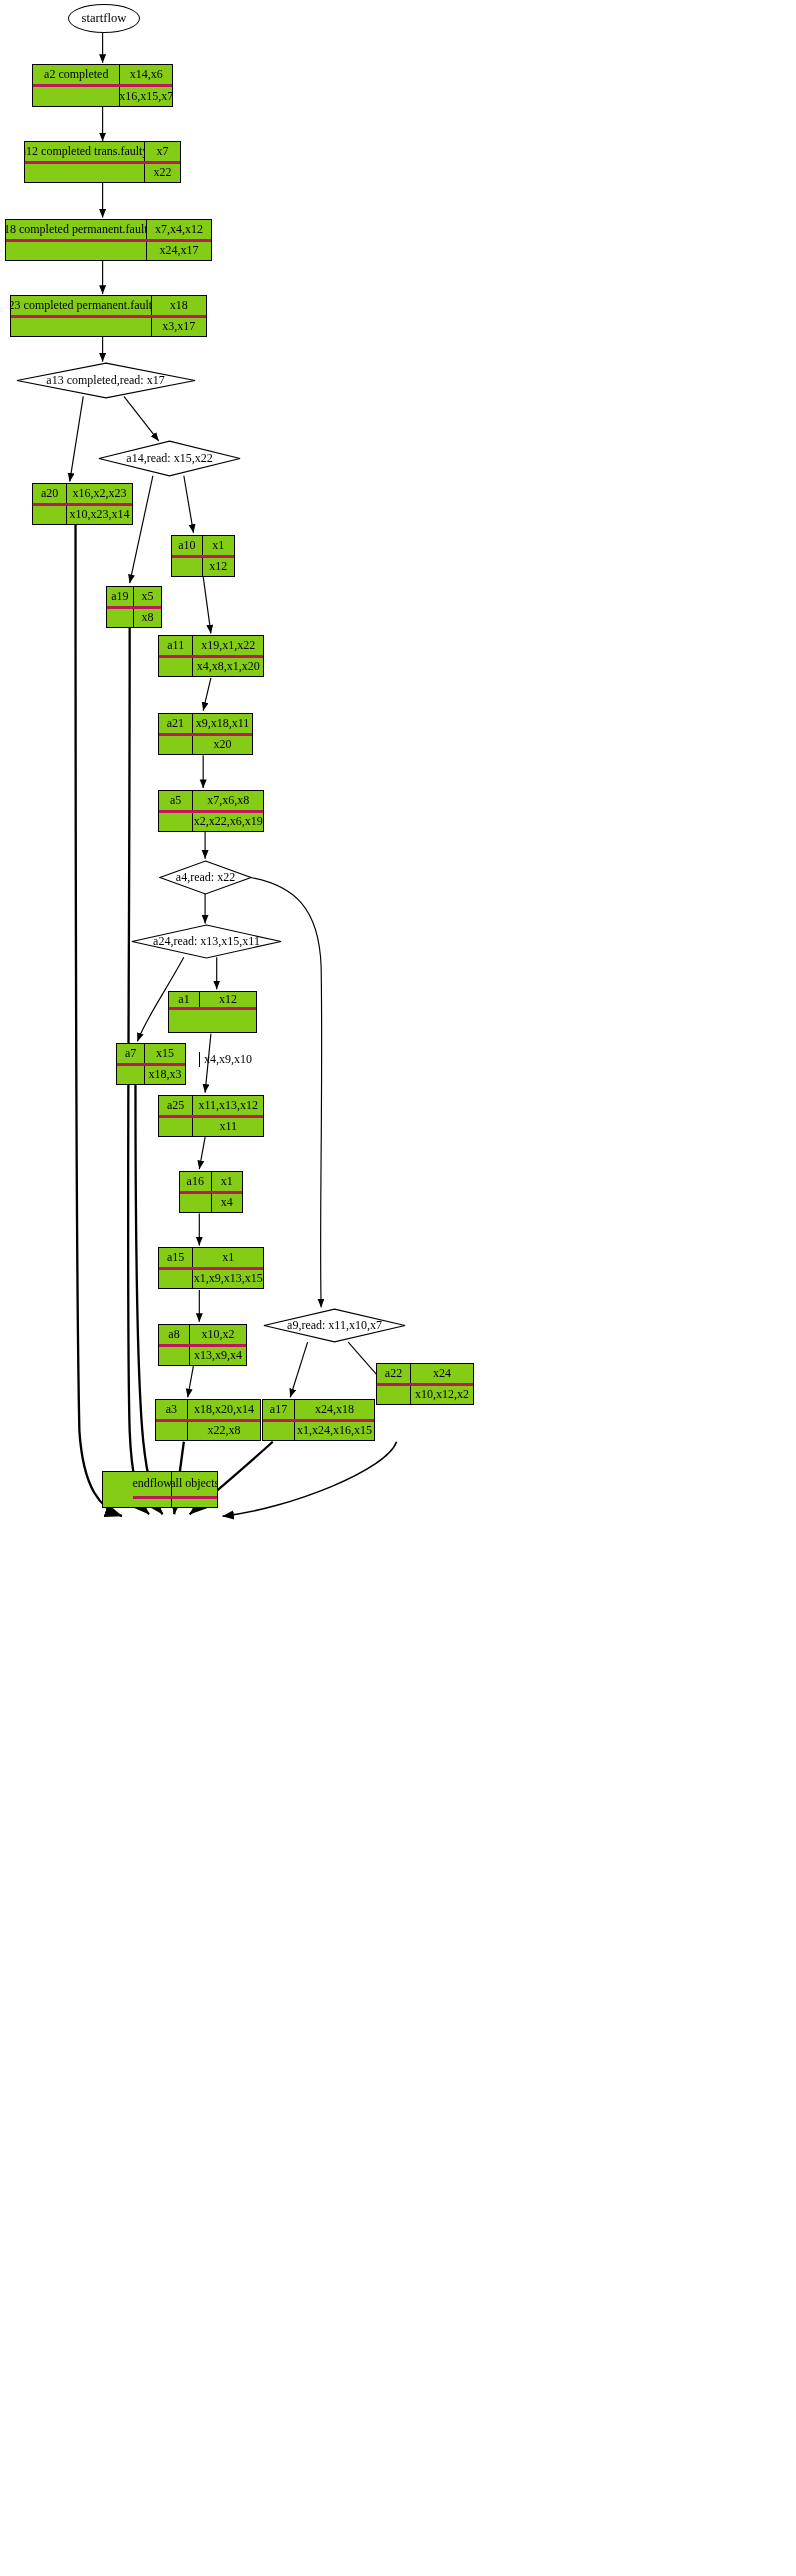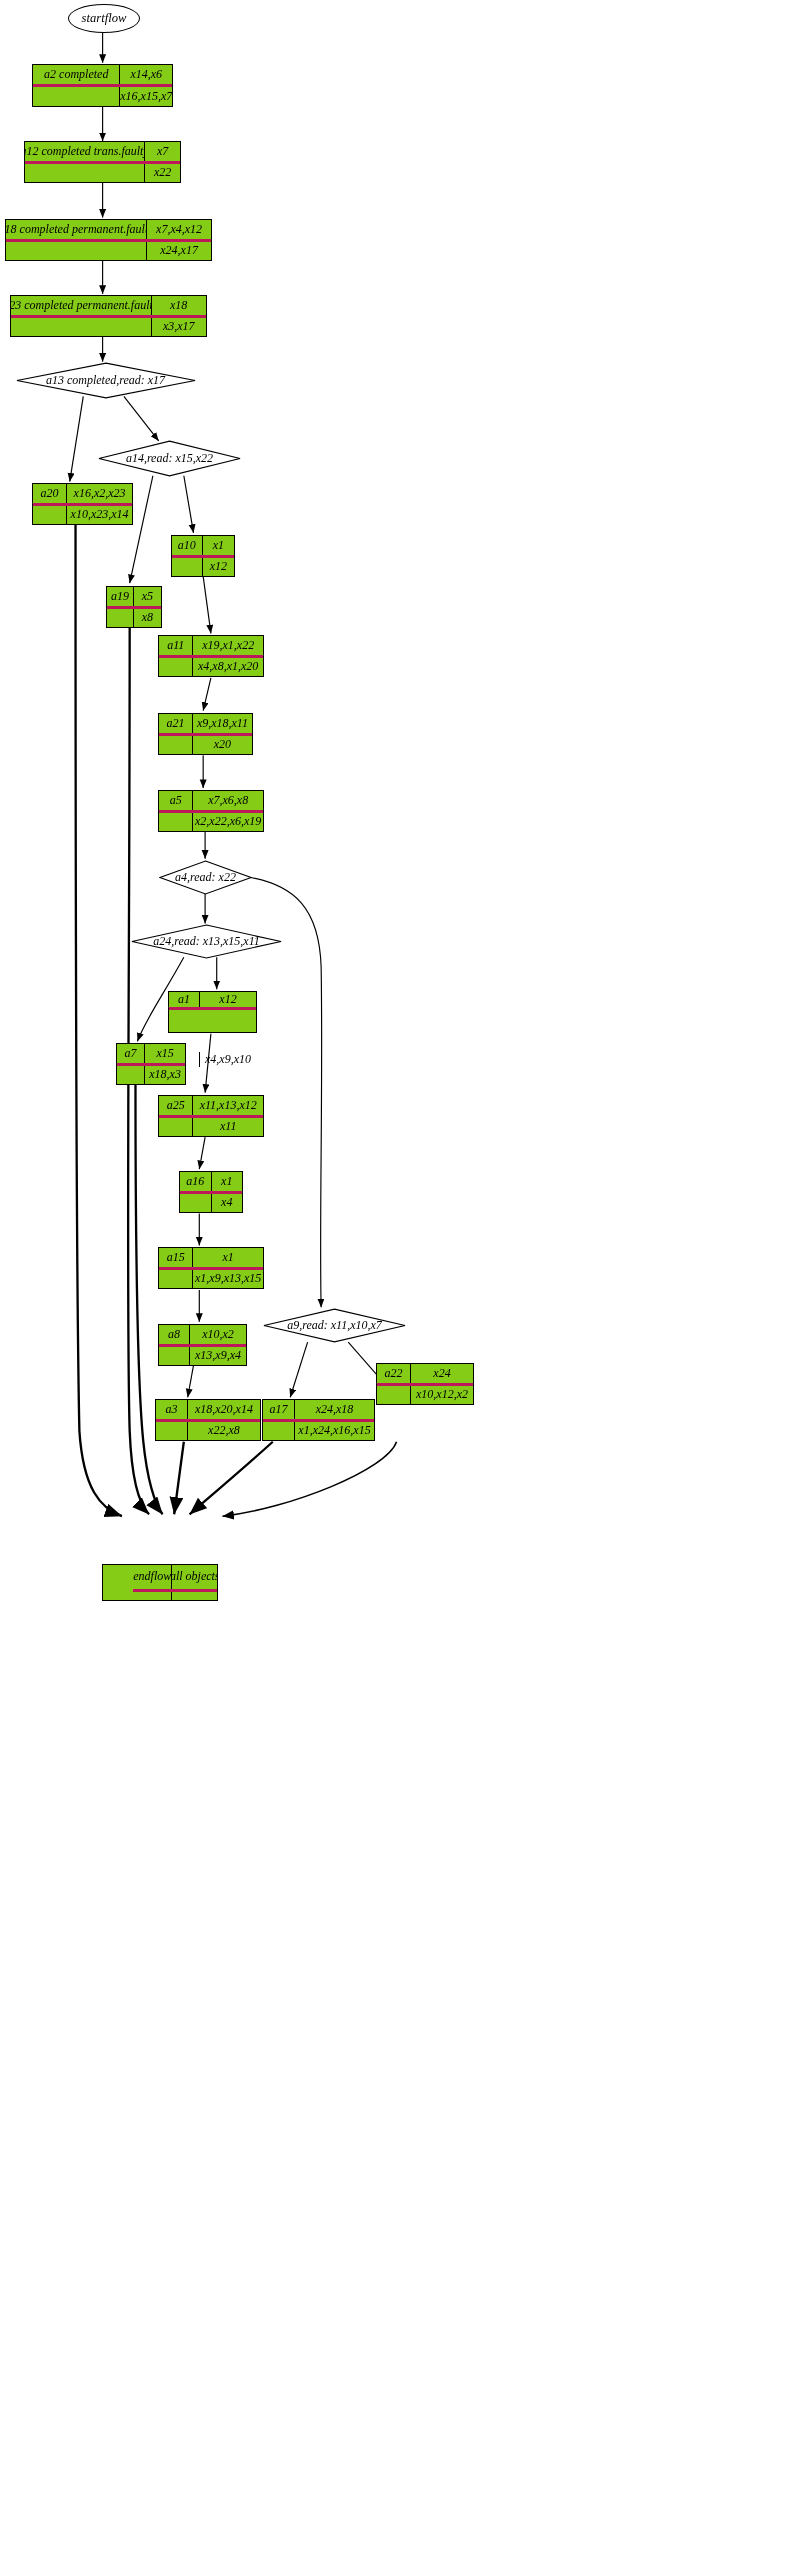--- a/index.html
+++ b/index.html
@@ -1,17 +1,17 @@
 <!DOCTYPE html>
 <html><head>
 <meta charset="utf-8">
 <style>
   html,body{margin:0;padding:0;background:#ffffff;}
   body{width:797px;height:2576px;position:relative;font-family:"Liberation Serif",serif;}
-  #canvas{position:absolute;left:0;top:0;width:796px;height:2576px;font-style:italic;}
+  #canvas{position:absolute;left:0;top:0;width:796px;height:2576px;}
   .node{position:absolute;box-sizing:border-box;}
   
   .ellipse{border:1px solid #000;border-radius:50%;display:flex;align-items:center;justify-content:center;font-size:12.6px;background:#fff;}
   
   .boxnode{border:1px solid #000;background:#84cc16;display:flex;flex-direction:column;}
   .boxnode .row{display:flex;flex:1 1 auto;}
   .boxnode .row + .row{border-top:3px solid #be185d;}
   .boxnode .cell{display:flex;align-items:center;justify-content:center;font-size:12px;white-space:nowrap;overflow:hidden;padding:0 2.9px;}
   .boxnode .cell.div{border-left:1px solid #000;}
   .boxnode .cell.empty{}
@@ -339,21 +339,21 @@
     <div class="row">
       <div class="cell" style="width:32px;">a22</div>
       <div class="cell div" style="width:66px;">x24</div>
     </div>
     <div class="row">
       <div class="cell empty" style="width:32px;"></div>
       <div class="cell div" style="width:66px;">x10,x12,x2</div>
     </div>
   </div>
 
-  <div class="node boxnode" style="left:102px;top:1564px;width:116px;height:37px;padding-left:30px;">
+  <div class="node boxnode" style="left:102px;top:1471px;width:116px;height:37px;padding-left:30px;">
     <div class="row">
       <div class="cell" style="width:53px;">endflow</div>
       <div class="cell div" style="width:63px;">all objects</div>
     </div>
     <div class="row">
       <div class="cell empty" style="width:53px;"></div>
       <div class="cell div empty" style="width:63px;"></div>
     </div>
   </div>
 

